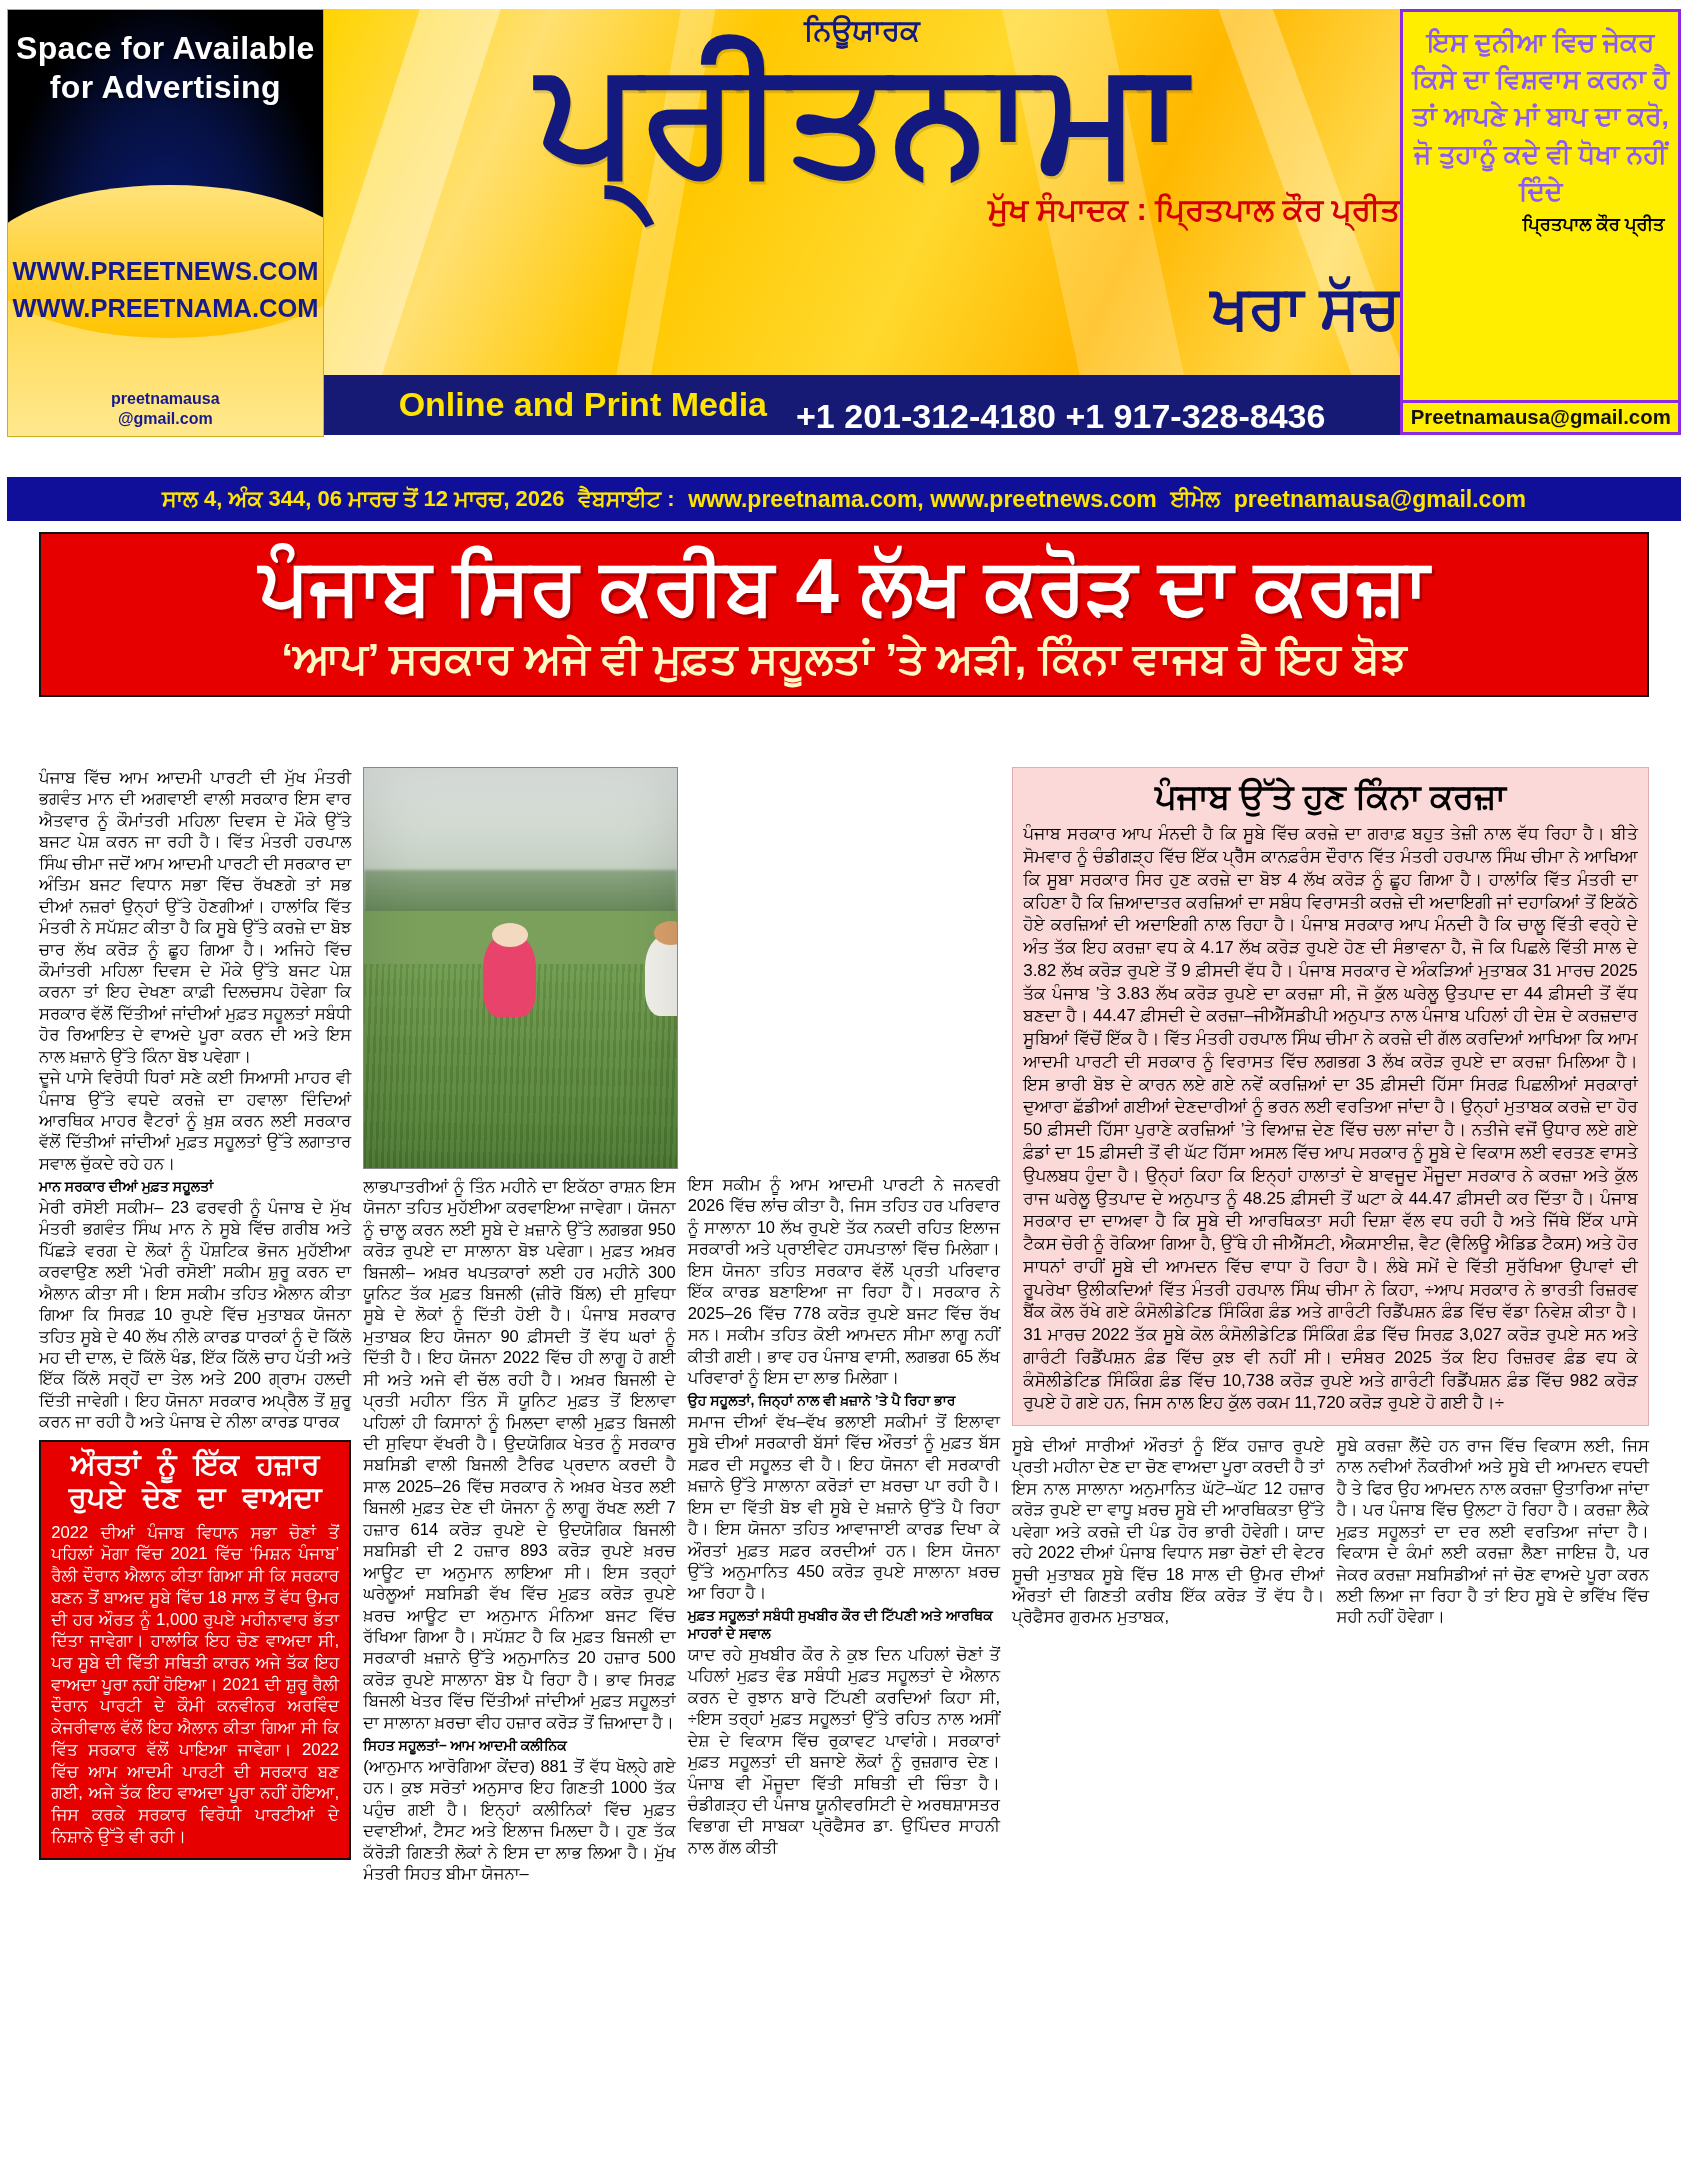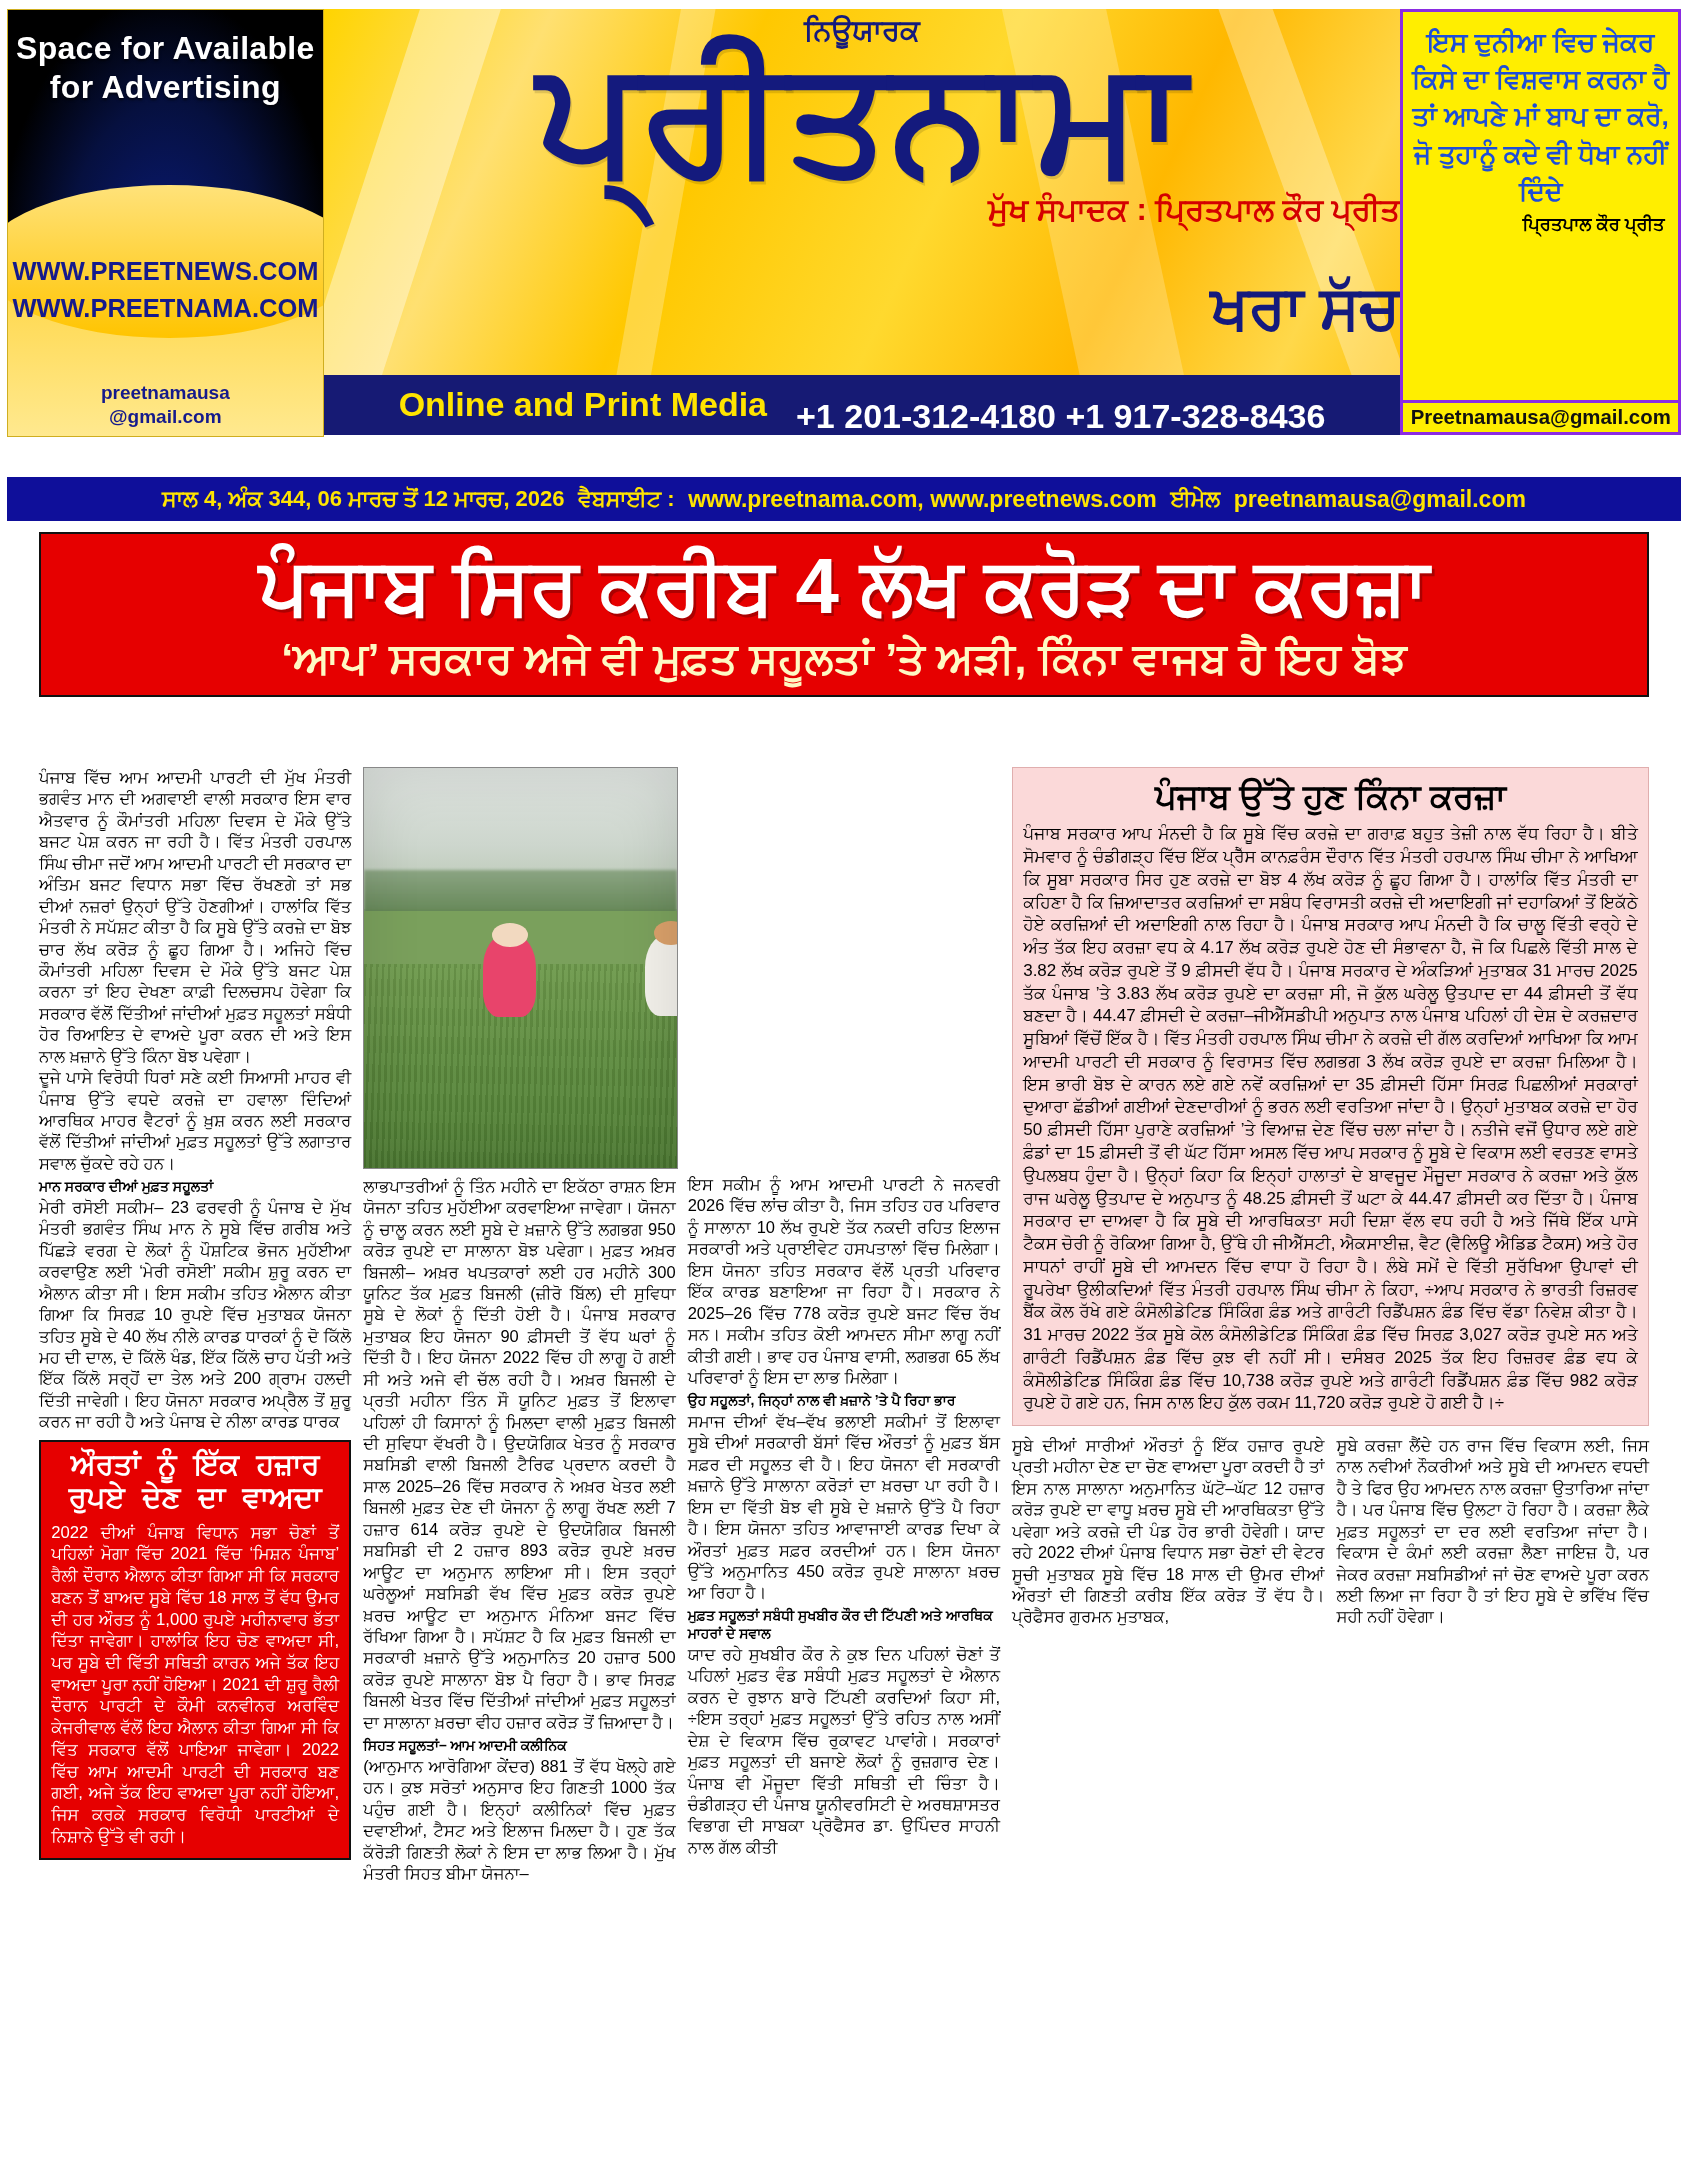--- a/index.html
+++ b/index.html
@@ -16,21 +16,21 @@
   .ad-dark{position:absolute;left:0;top:0;width:315px;height:213px;
            background:radial-gradient(ellipse at 50% 120%, #0a1b7a 0%, #06103f 45%, #000 75%);}
   .ad-dark-curve{position:absolute;left:-25.6px;top:175px;width:375px;height:153px;border-radius:50%;
            background:linear-gradient(180deg,#ffe27a,#ffc400);}
   .ad-t1{position:relative;z-index:3;color:#fff;text-align:center;font-weight:bold;font-size:32px;
          letter-spacing:0.3px;padding-top:19px;line-height:1.22;text-shadow:0 1.7px 2.6px rgba(0,0,0,.6);}
   .ad-urls{position:absolute;left:0;right:0;top:243px;z-index:4;text-align:center;}
   .ad-urls div{color:#151a8c;font-weight:bold;font-size:25px;line-height:1.5;
                font-family:"Liberation Sans Narrow","Liberation Sans",sans-serif;transform:scaleX(1.02);}
   .ad-mail{position:absolute;left:0;right:0;bottom:6.8px;z-index:4;text-align:center;color:#151a8c;
-           font-weight:bold;font-size:19px;line-height:1.25;}
+           font-weight:bold;font-size:16px;line-height:1.25;}
 
   
   .mast-center{flex:1;position:relative;overflow:hidden;
      background:linear-gradient(115deg,#ffd400 0%,#ffe071 18%,#ffc800 35%,#ffd92e 55%,#ffb800 72%,#ffd84a 88%,#ffc000 100%);}
   .ray{position:absolute;background:rgba(255,255,255,.38);transform-origin:top left;}
   .r1{left:10%;top:-34px;width:77px;height:613px;transform:rotate(18deg);}
   .r2{left:34%;top:-51px;width:34px;height:613px;transform:rotate(10deg);background:rgba(255,255,255,.25);}
   .r3{left:62%;top:-51px;width:102px;height:647px;transform:rotate(-12deg);background:rgba(255,255,255,.22);}
   .r4{left:82%;top:-34px;width:51px;height:596px;transform:rotate(-20deg);background:rgba(255,255,255,.3);}
   .newyork{position:relative;z-index:3;text-align:center;color:#141a7d;font-weight:bold;font-size:29px;padding-top:5.1px;}
@@ -42,21 +42,21 @@
   .khara{color:#141a7d;font-weight:bold;font-size:60px;line-height:.95;}
   .mast-bluebar{position:absolute;left:0;right:0;bottom:0;height:60px;background:#161a74;z-index:4;
         display:flex;align-items:center;justify-content:center;gap:29px;}
   .mast-bluebar .opm{color:#ffe400;font-weight:bold;font-size:34px;}
   .mast-bluebar .ph{color:#ffffff;font-weight:bold;font-size:34px;margin-top:24px;}
 
   
   .quote-wrap{width:281px;position:relative;}
   .quote-box{height:394px;box-sizing:border-box;background:#ffee00;border:3.4px solid #8a2be2;
        padding:12px 8.5px 5.1px 8.5px;text-align:center;}
-  .quote-box p{margin:0;color:#1d4ed8;font-weight:bold;font-size:26.4px;line-height:1.42;}
+  .quote-box p{margin:0;color:#8b5cf6;font-weight:bold;font-size:26.4px;line-height:1.42;}
   .quote-credit{margin-top:3.4px;text-align:right;color:#000;font-weight:bold;font-size:18px;padding-right:5.1px;}
   .quote-mail{height:29px;background:#ffee00;border:3.4px solid #8a2be2;border-top:none;
        color:#111;font-weight:bold;font-size:20.4px;text-align:center;line-height:29px;}
 
   
   .infobar{position:absolute;left:6.8px;right:6.8px;top:477px;height:44px;background:#0f0f9a;
      display:flex;align-items:center;justify-content:center;gap:13.6px;}
   .infobar span{color:#ffe400;font-weight:bold;font-size:23px;white-space:nowrap;}
   .infobar .pa{font-size:22px;}
 

